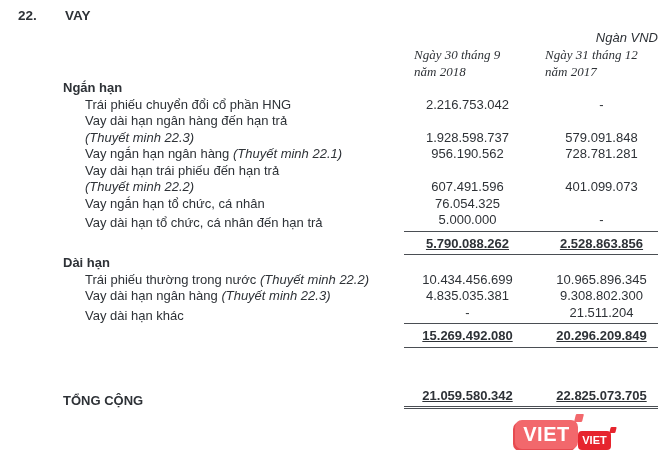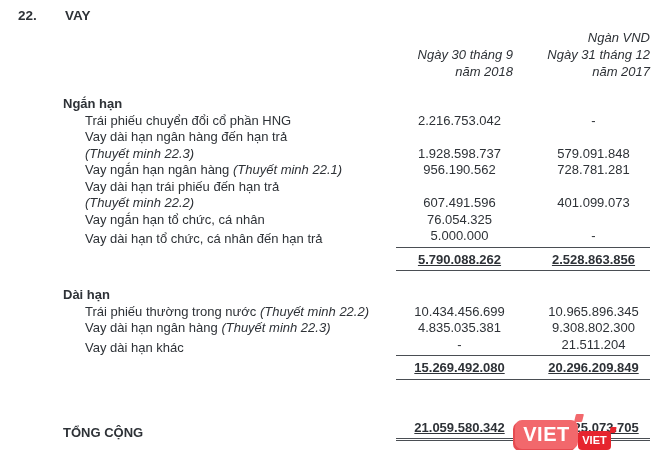--- a/index.html
+++ b/index.html
@@ -4,38 +4,38 @@
 <style>
   html,body{margin:0;padding:0;background:#ffffff;}
   .doc{
     position:relative;
     width:659px;height:450px;
     box-sizing:border-box;
     background:#ffffff;
     color:#2e3237;
     font-family:"Liberation Sans", sans-serif;
     font-size:13px;
-    padding:8px 9px 0 18px;
+    padding:8px 1px 0 18px;
     overflow:hidden;
   }
   .title-row{display:flex;font-weight:bold;font-size:13.5px;line-height:16px;}
   .title-row .num{width:47px;}
   .unit{text-align:right;font-style:italic;margin-top:6px;line-height:15px;}
   .row{display:grid;grid-template-columns:1fr 117px 137px;align-items:end;}
   .colhead{font-style:italic;margin-top:2px;line-height:15px;}
-  .colhead .v{text-align:right;}
+  .colhead .v{text-align:left;font-family:Liberation Serif, serif;}
   .lbl{line-height:16.5px;}
   .lbl.heading{font-weight:bold;padding-left:45px;}
   .lbl.item{padding-left:67px;}
   .v{text-align:center;line-height:16.5px;white-space:nowrap;}
   .v1{padding-left:10px;}
   .v2{padding-left:24px;}
   .rule{border-bottom:1.5px solid #4a4e53;padding-bottom:2px;}
   .strong{font-weight:bold;text-decoration:underline;}
-  .sechead{margin-top:16px;}
+  .sechead{}
   .subtotal .v{margin-top:4px;}
   .total-row{margin-top:12px;}
   .total-row .lbl{font-weight:bold;padding-left:45px;}
   .dbl{border-bottom:3px double #4a4e53;padding-bottom:2px;margin-top:28px;}
   i{font-style:italic;text-align:center;}
   
   .watermark{position:absolute;left:509px;top:411px;width:112px;height:50px;}
   .wm-big{
     position:absolute;left:6px;top:9px;width:63px;height:29px;
     background:#f2686c;border-radius:7px;

